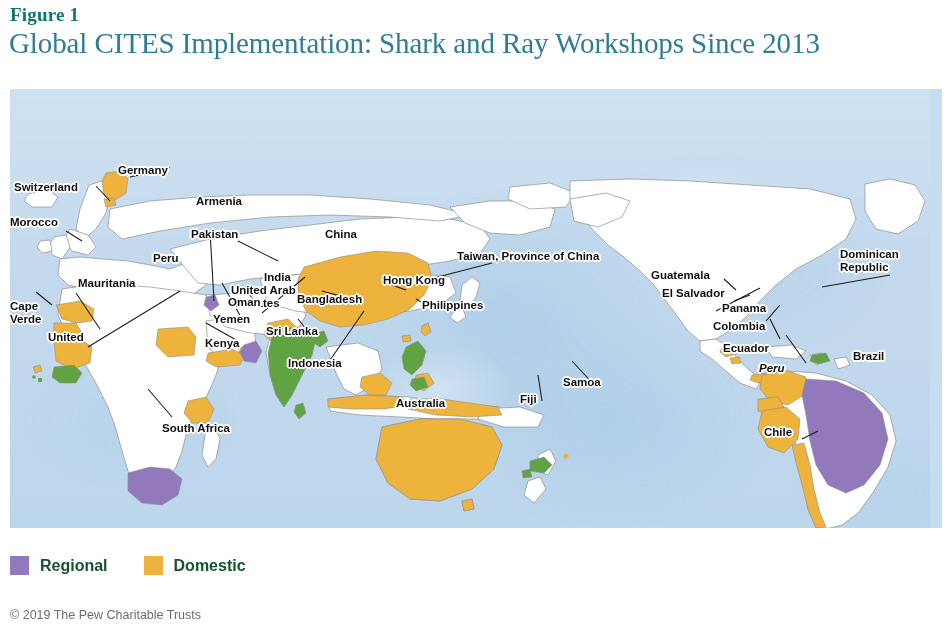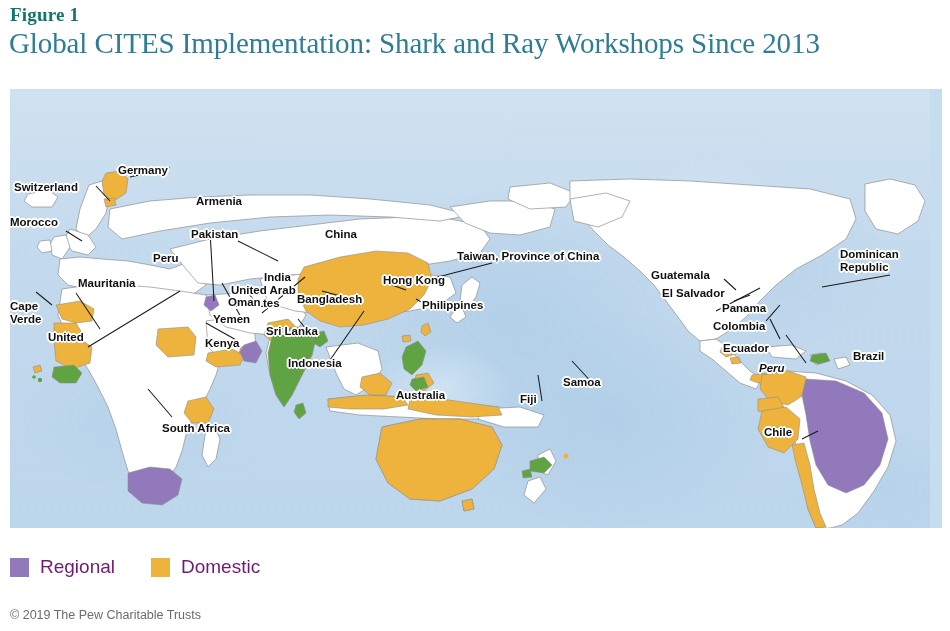--- a/index.html
+++ b/index.html
@@ -44,21 +44,21 @@
     pointer-events:none;
   }
 
   
   .legend{
     position:absolute;left:10px;top:556px;
     display:flex;align-items:center;
   }
   .legend-item{display:flex;align-items:center;margin-right:36px;}
   .legend-swatch{width:19px;height:19px;display:inline-block;margin-right:11px;}
-  .legend-text{font-size:19px;color:#701a75;font-family:"Liberation Sans", sans-serif;}
+  .legend-text{font-size:16px;color:#14532d;font-family:"Liberation Sans", sans-serif;font-weight:bold;}
 
   .footer{
     position:absolute;left:10px;top:608px;
     font-size:12.5px;color:#6c6c6c;font-family:"Liberation Sans", sans-serif;
   }
 </style>
 </head>
 <body>
 
 <div class="figure-label" style="color: #0f766e; font-weight: bold;">Figure 1</div>
@@ -321,21 +321,21 @@
       <div class="map-label" style="left: 203px; top: 224px;">Yemen</div>
       <div class="map-label" style="left: 703px; top: 231px;">Colombia</div>
       <div class="map-label" style="left: 256px; top: 236px;">Sri Lanka</div>
       <div class="map-label" style="left: 38px; top: 242px;">United</div>
       <div class="map-label" style="left: 195px; top: 248px;">Kenya</div>
       <div class="map-label" style="left: 713px; top: 253px;">Ecuador</div>
       <div class="map-label" style="left: 278px; top: 268px;">Indonesia</div>
       <div class="map-label" style="left: 843px; top: 261px;">Brazil</div>
       <div class="map-label" style="left: 749px; top: 273px; font-style: italic;">Peru</div>
       <div class="map-label" style="left: 553px; top: 287px;">Samoa</div>
-      <div class="map-label" style="left: 386px; top: 300px;">Australia</div>
+      <div class="map-label" style="left: 386px; top: 308px;">Australia</div>
       <div class="map-label" style="left: 510px; top: 304px;">Fiji</div>
       <div class="map-label" style="left: 152px; top: 333px;">South Africa</div>
       <div class="map-label" style="left: 754px; top: 337px; text-align: center;">Chile</div>
     </div>
 </div>
 
 <div class="legend" id="legend">
     <div class="legend-item">
       <span class="legend-swatch" style="background: rgb(145, 121, 187);"></span>
       <span class="legend-text">Regional</span>

